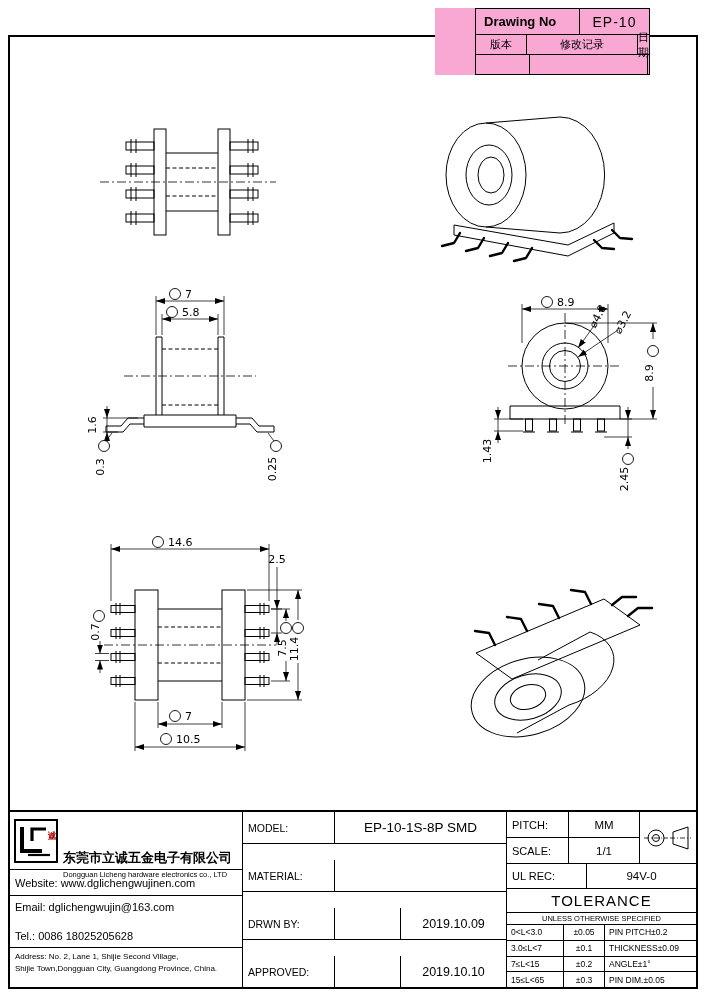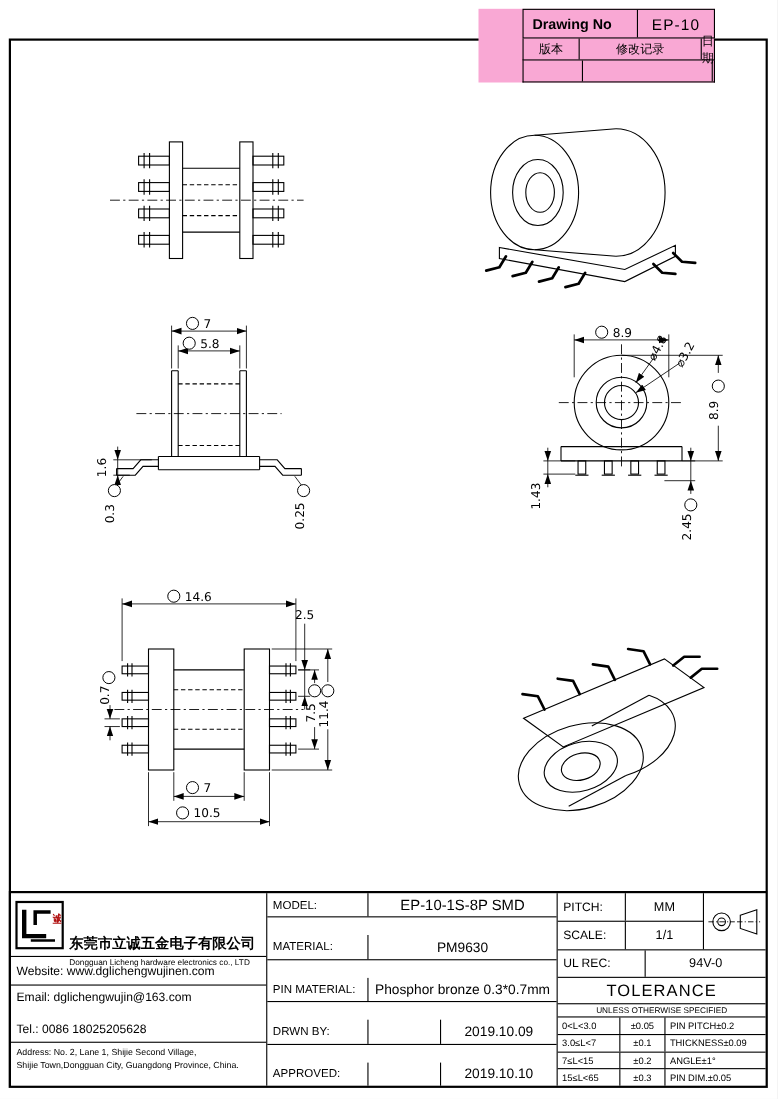--- a/index.html
+++ b/index.html
@@ -402,25 +402,20 @@
       </div>
     </div>
 
     <div class="spec">
       <div class="spec-row">
         <div class="spec-label">MODEL:</div>
         <div class="spec-val model">EP-10-1S-8P SMD</div>
       </div>
       <div class="spec-row">
         <div class="spec-label">MATERIAL:</div>
-        <div class="spec-val">PM9630</div>
-      </div>
-      <div class="spec-row">
-        <div class="spec-label">PIN MATERIAL:</div>
-        <div class="spec-val">Phosphor bronze  0.3*0.7mm</div>
       </div>
       <div class="spec-row">
         <div class="spec-label">DRWN BY:</div>
         <div class="spec-gap"></div>
         <div class="spec-val">2019.10.09</div>
       </div>
       <div class="spec-row">
         <div class="spec-label">APPROVED:</div>
         <div class="spec-gap"></div>
         <div class="spec-val">2019.10.10</div>

